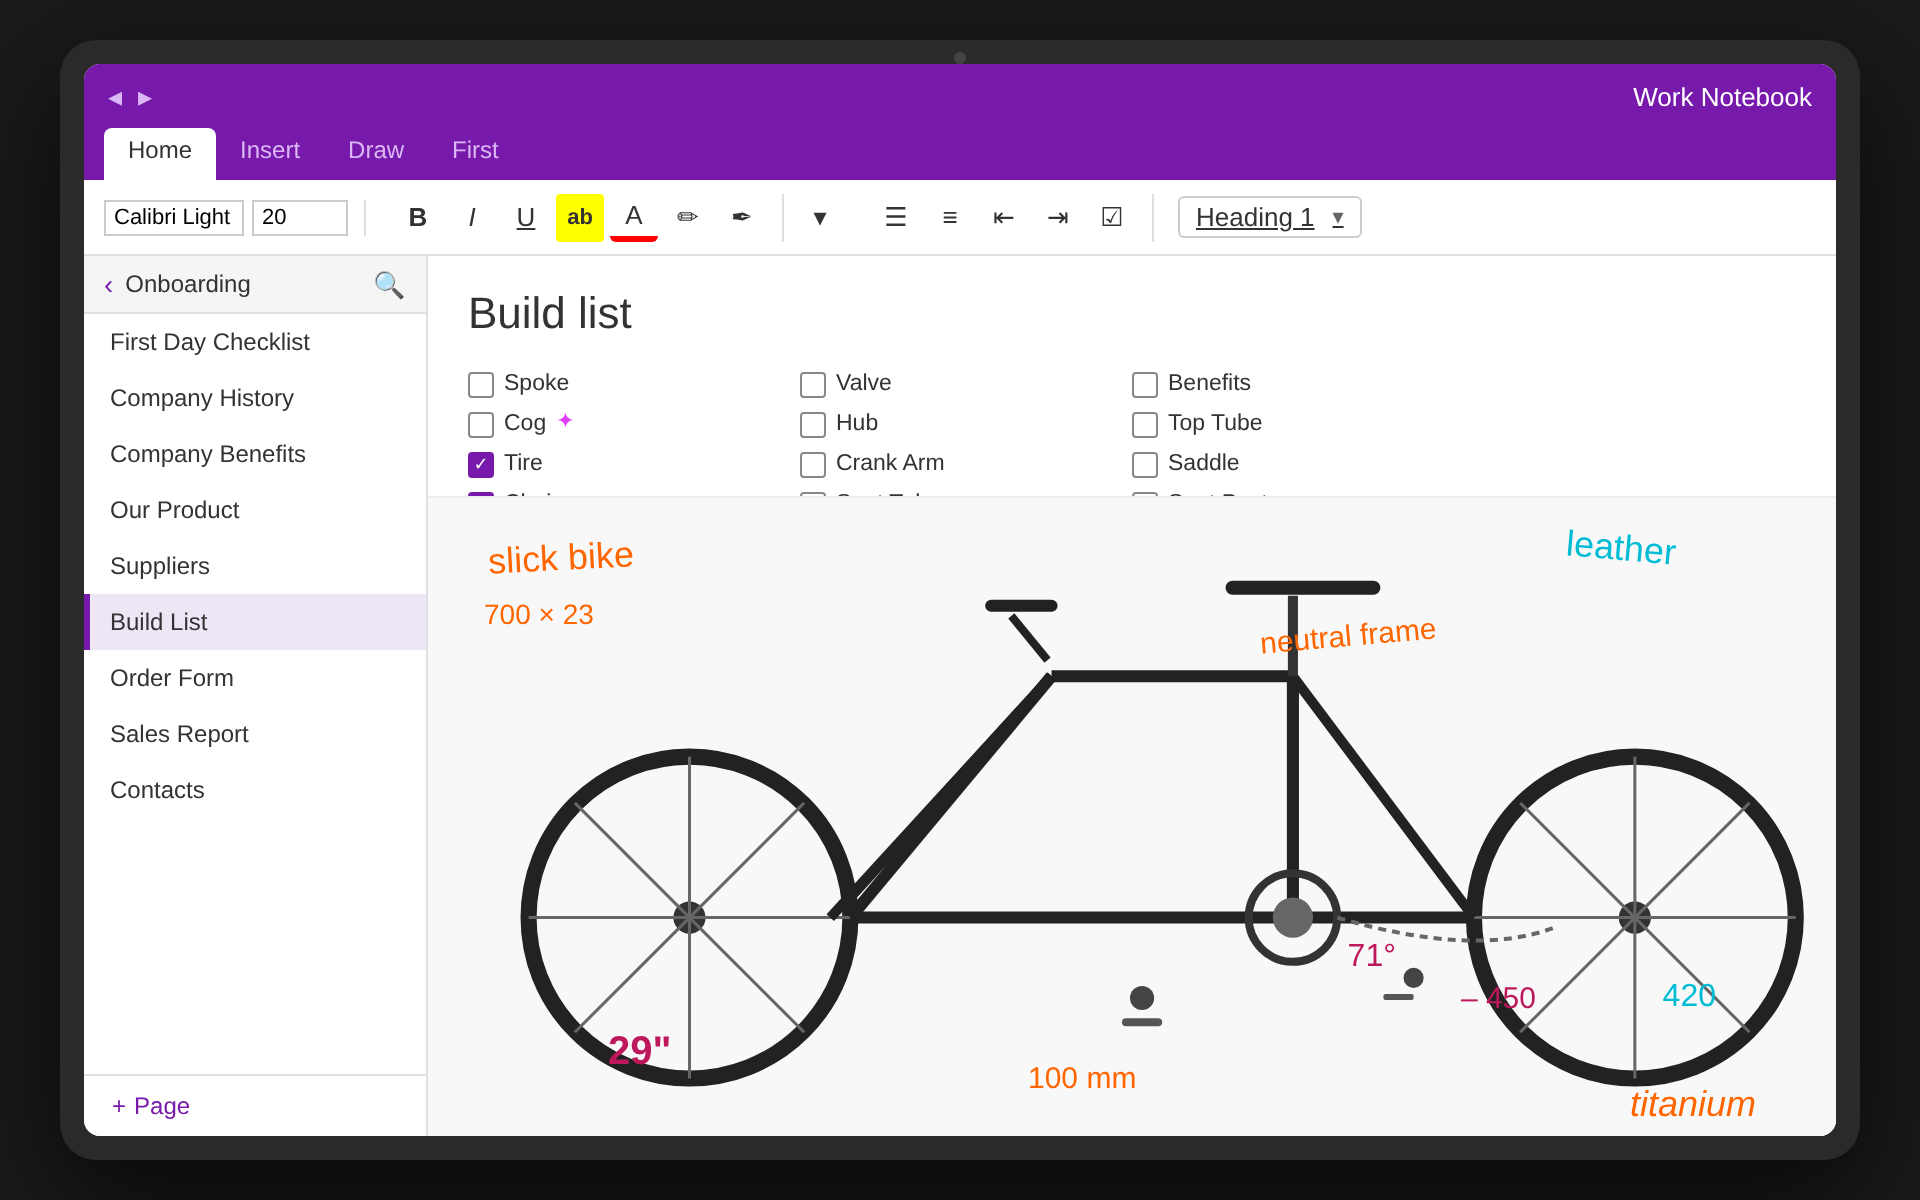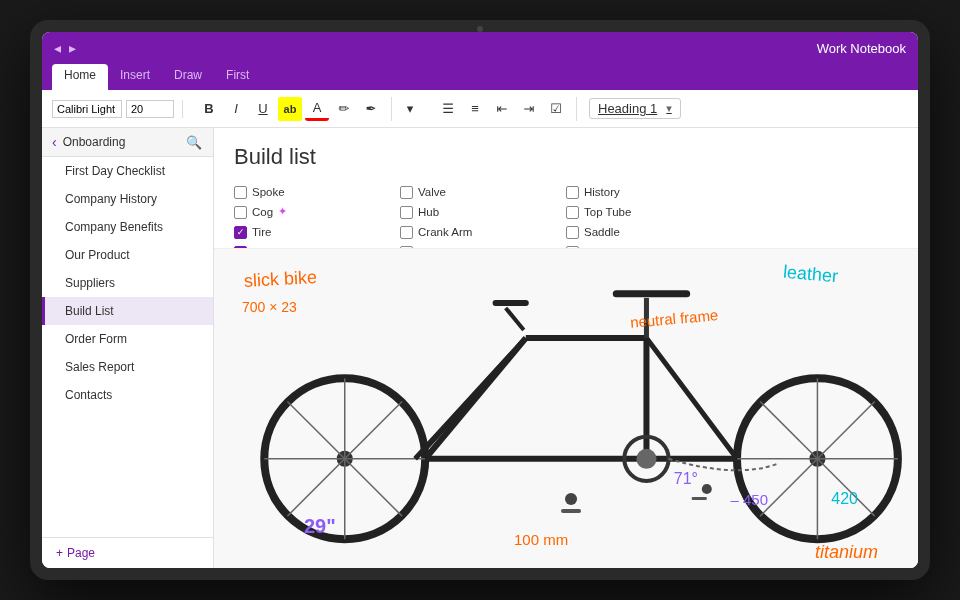--- a/index.html
+++ b/index.html
@@ -217,21 +217,21 @@
     .notebook-name {
       font-size: 12px;
       font-weight: 500;
       color: #333;
     }
     .sidebar-items {
       flex: 1;
       overflow-y: auto;
     }
     .sidebar-item {
-      padding: 7px 20px;
+      padding: 7px 10px;
       font-size: 12px;
       color: #333;
       cursor: pointer;
       border-left: 3px solid transparent;
     }
     .sidebar-item.active {
       background: #ede6f5;
       border-left-color: #7719aa;
       font-weight: 500;
     }
@@ -337,21 +337,21 @@
       background: #f8f8f8;
       border-top: 1px solid #eee;
     }
 
     
     .annotation {
       position: absolute;
       font-family: 'Comic Sans MS', cursive, sans-serif;
     }
     .annotation.orange { color: #ff6600; }
-    .annotation.pink { color: #8b5cf6; }
+    .annotation.pink { color: #be185d; }
     .annotation.cyan { color: #00bcd4; }
 
     
     .bike-svg {
       position: absolute;
       top: 0;
       left: 0;
       width: 100%;
       height: 100%;
     }
@@ -523,21 +523,21 @@
               </div>
               <div class="list-item">
                 <div class="checkbox"></div>
                 <span class="item-label">Handlebar</span>
               </div>
             </div>
 
             <div class="list-col">
               <div class="list-item">
                 <div class="checkbox"></div>
-                <span class="item-label">History</span>
+                <span class="item-label">Benefits</span>
               </div>
               <div class="list-item">
                 <div class="checkbox"></div>
                 <span class="item-label">Top Tube</span>
               </div>
               <div class="list-item">
                 <div class="checkbox"></div>
                 <span class="item-label">Saddle</span>
               </div>
               <div class="list-item">

